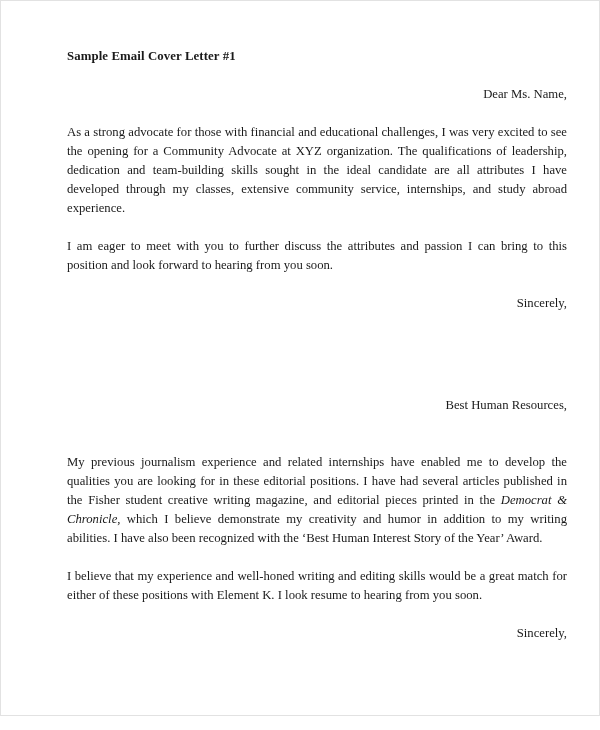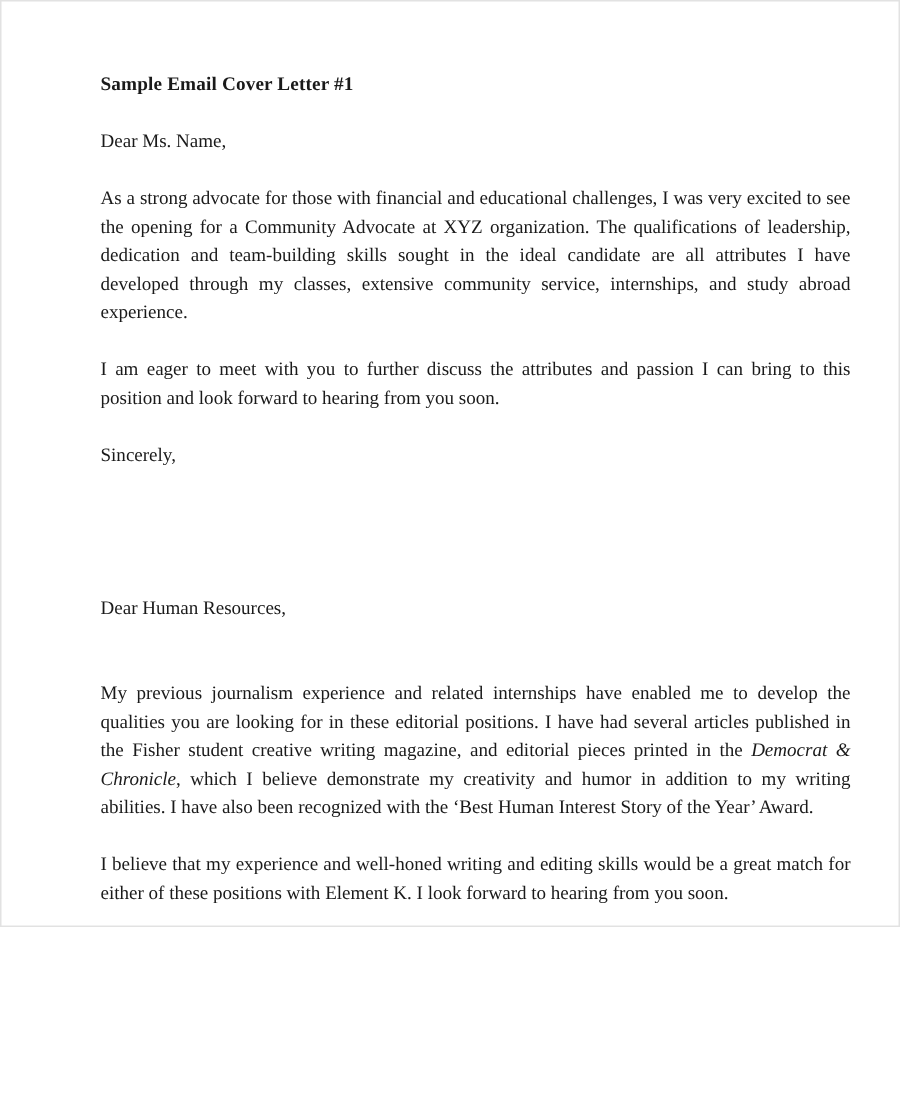--- a/index.html
+++ b/index.html
@@ -10,21 +10,21 @@
   body {
     width: 600px;
     height: 730px;
     font-family: "Liberation Serif", "DejaVu Serif", serif;
     color: #1a1a1a;
   }
   #page {
     position: relative;
     box-sizing: border-box;
     width: 600px;
-    height: 618px;
+    height: 716px;
     background: #ffffff;
     border: 1px solid #e2e2e2;
     overflow: hidden;
   }
   #sheet {
     position: absolute;
     left: 66px;
     top: 46px;
     width: 500px;
   }
@@ -43,21 +43,21 @@
     line-height: 19px;
     margin: 0;
     text-align: justify;
     text-justify: inter-word;
     hyphens: none;
     -webkit-hyphens: none;
   }
   .salutation,
   .closing,
   .signature {
-    text-align: left;
+    text-align: right;
   }
   .gap-sm { height: 19px; }
   .gap-md { height: 19px; }
   .gap-letter { height: 45px; }
   .ital { font-style: italic; }
 </style>
 </head>
 <body style="color: rgb(26, 26, 26);">
 
 <div id="page" style="background: rgb(255, 255, 255); border-color: rgb(226, 226, 226);">
@@ -85,32 +85,32 @@
       <div class="gap-sm"></div>
 
     </div>
 
     <div class="gap-letter"></div>
 
     <div>
 
       <div class="gap-md"></div>
 
-      <p class="salutation">Dear Human Resources,</p>
+      <p class="salutation">Best Human Resources,</p>
 
       <div class="gap-sm"></div>
 
 
       <div class="gap-sm"></div>
 
       <p class="para"><span>My previous journalism experience and related internships have enabled me to develop the qualities you are looking for in these editorial positions.  I have had several articles published in the Fisher student creative writing magazine, and editorial pieces printed in the </span><span class="ital">Democrat &amp; Chronicle</span><span>, which I believe demonstrate my creativity and humor in addition to my writing abilities.  I have also been recognized with the ‘Best Human Interest Story of the Year’ Award.</span></p>
 
       <div class="gap-sm"></div>
 
-      <p class="para">I believe that my experience and well-honed writing and editing skills would be a great match for either of these positions with Element K. I look forward to hearing from you soon.</p>
+      <p class="para">I believe that my experience and well-honed writing and editing skills would be a great match for either of these positions with Element K. I look resume to hearing from you soon.</p>
 
       <div class="gap-sm"></div>
 
       <p class="closing">Sincerely,</p>
 
     </div>
 
   </div>
 </div>
 

